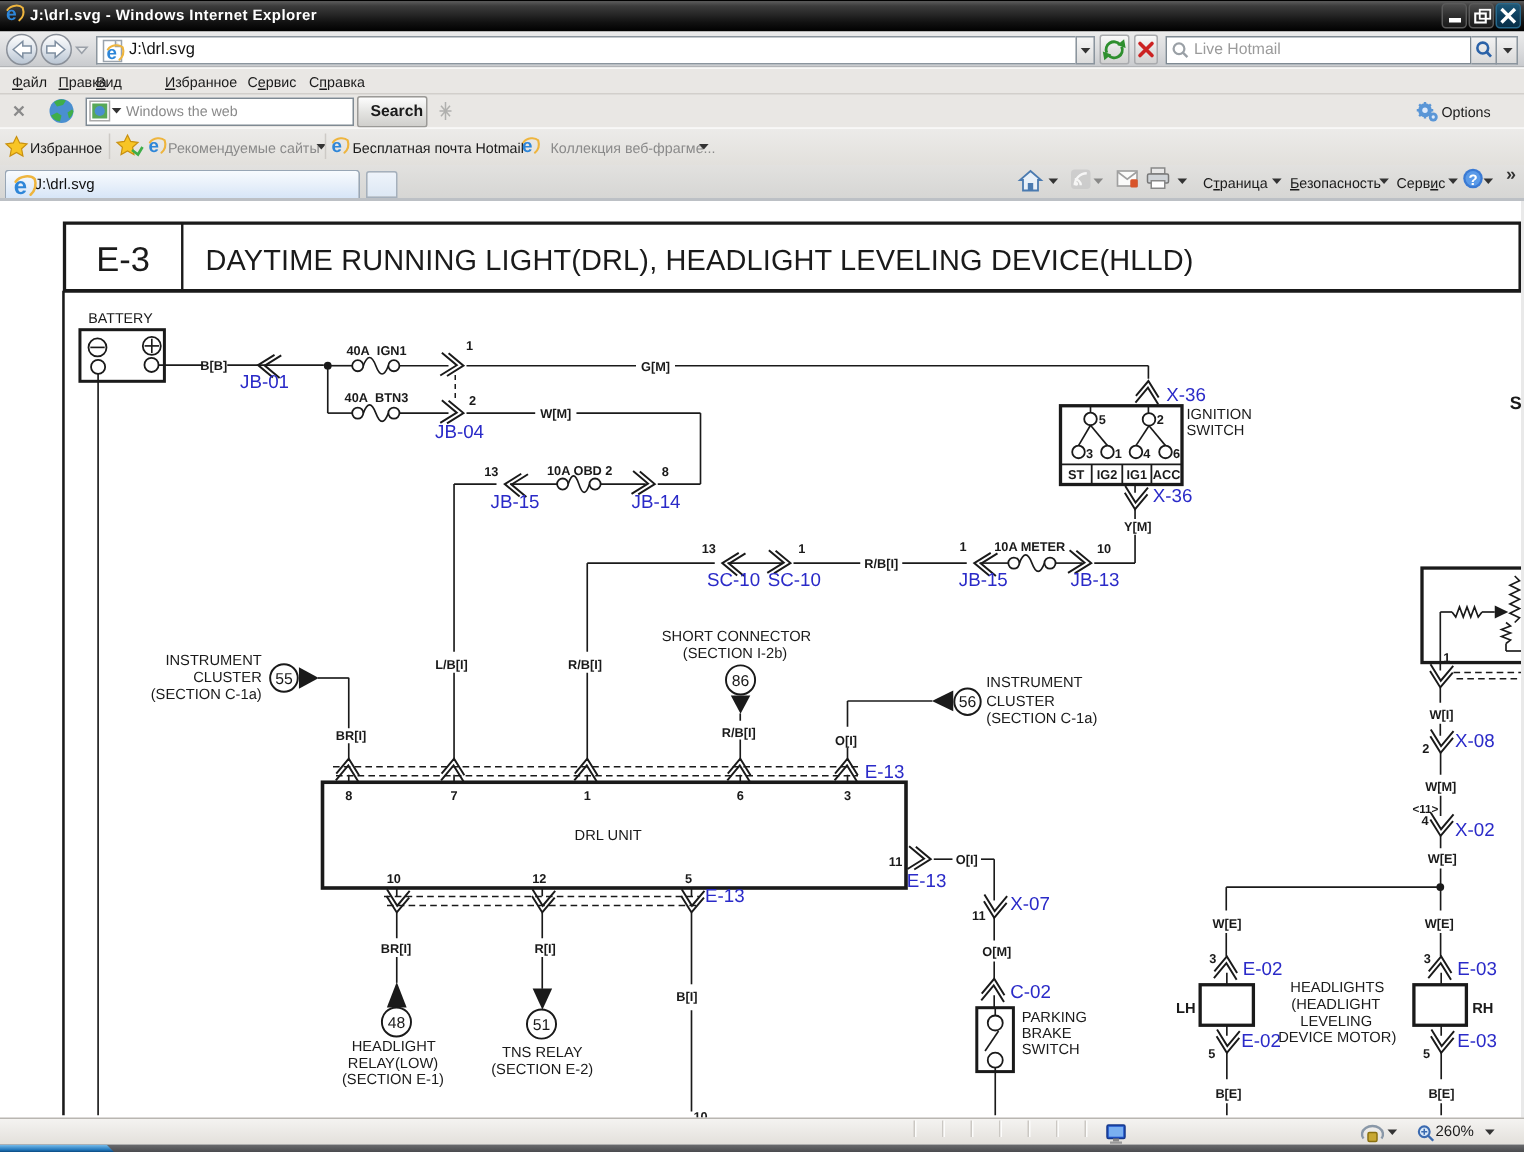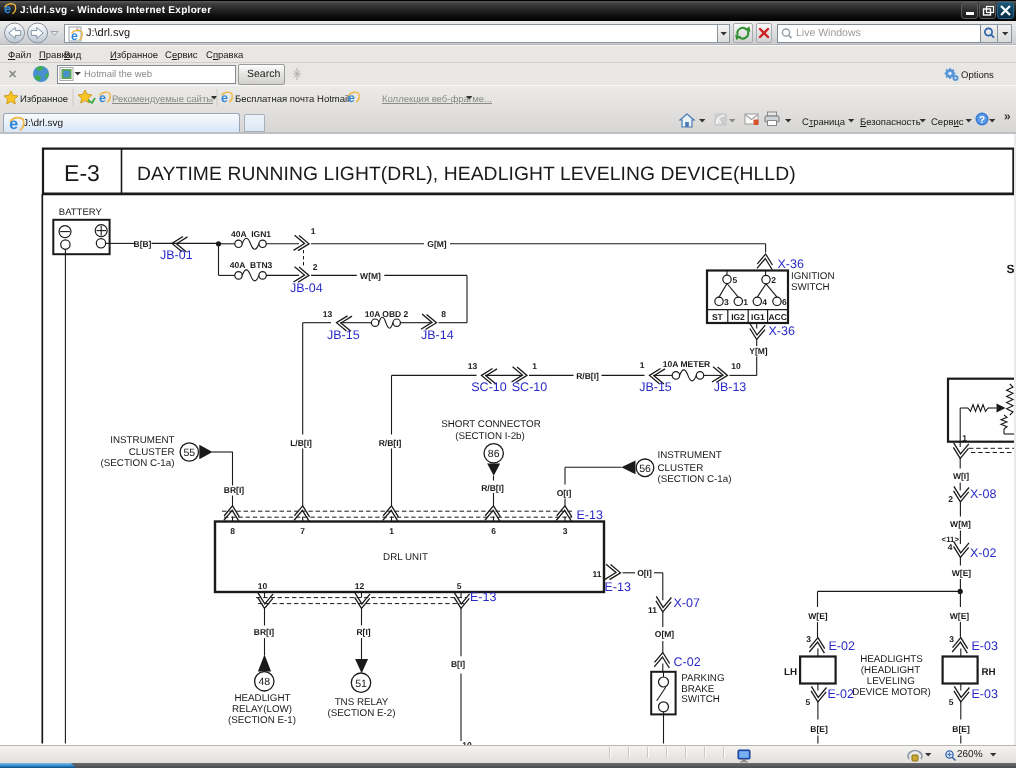--- a/index.html
+++ b/index.html
@@ -34,25 +34,25 @@
 #searchrow{left:0;top:62px;width:1016px;height:23px;background:#e9e7e4;border-top:1px solid #d2cfcb;}
 #favrow{left:0;top:85px;width:1016px;height:25px;background:linear-gradient(#ecebe9,#e2e0dc);border-top:1px solid #f8f8f7;}
 #tabrow{left:0;top:110px;width:1016px;height:24px;background:linear-gradient(#e2e1df,#d5d5d3);}
 #tabline{left:0;top:132px;width:1016px;height:2px;background:#bcc0c5;}
 #contentarea{left:0;top:134px;width:1016px;height:611px;background:#fff;}
 
 #sx{left:8px;top:68px;font-size:11px;color:#8a8a8a;font-weight:bold;}
 #sinput{left:57px;top:65px;width:179px;height:19px;background:#fff;border:1px solid #7f8a93;}
 #sintext{left:84px;top:69px;font-size:9.5px;color:#8a8a8a;}
 #sbtn{left:238px;top:64px;width:47px;height:21px;background:linear-gradient(#fdfdfd,#e4e4e2 50%,#d0cfcc);border:1px solid #9b9a97;border-radius:2px;}
-#sbtntext{left:247px;top:68px;font-size:10.5px;font-weight:normal;color:#1a1a1a;}
+#sbtntext{left:247px;top:68px;font-size:10.5px;font-weight:bold;color:#1a1a1a;}
 #optionstext{left:961px;top:70px;font-size:9.5px;color:#1a1a1a;}
 
 .favtext{top:93.5px;font-size:9.5px;color:#1a1a1a;}
-.favgray{top:93.5px;font-size:9.5px;color:#8a8a8a;text-decoration:underline;}
+.favgray{top:93.5px;font-size:9.5px;color:#8a8a8a;}
 
 #tab{left:3px;top:113px;width:237px;height:21px;border:1px solid #98a6b5;border-bottom:none;border-radius:3px 3px 0 0;
   background:linear-gradient(#f8fbfe,#e8f0fa 45%,#d3e3f6);}
 #tabtext{left:23px;top:118px;font-size:10px;color:#111;}
 #tabstub{left:244px;top:114px;width:21px;height:18px;border:1px solid #a5b0bc;border-radius:2px 2px 0 0;background:linear-gradient(#eef3fa,#dde8f4);}
 .cmdtext{top:117px;font-size:9.5px;color:#1a1a1a;}
 
 #statusbar{left:0;top:745px;width:1016px;height:18px;background:linear-gradient(#f4f3f1,#e3e0db);border-top:1px solid #b9b6b1;}
 #sbtext{left:753px;top:749px;font-size:10px;color:#1a1a1a;margin-top:44px;}
 #sbzoom{left:957px;top:749px;font-size:10px;color:#1a1a1a;}
@@ -382,42 +382,42 @@
 <div class="abs winbtn" id="btnmin"></div>
 <div class="abs winbtn" id="btnrest"></div>
 <div class="abs winbtn" id="btnclose"></div>
 <div class="abs" id="navband"></div>
 <div class="abs" id="addr"></div>
 <div class="abs" id="addrtext">J:\drl.svg</div>
 <div class="abs" id="addrdrop"></div>
 <div class="abs navbtn" id="btnrefresh"></div>
 <div class="abs navbtn" id="btnstop"></div>
 <div class="abs" id="lsearch"></div>
-<div class="abs" id="lstext">Live Windows</div>
+<div class="abs" id="lstext">Live Hotmail</div>
 <div class="abs" id="lsbtn"></div>
 <div class="abs" id="lsdrop"></div>
 <div class="abs" id="menurow"></div>
 <div class="abs menuitem" style="left:8px"><u>Ф</u>айл</div>
 <div class="abs menuitem" style="left:39px"><u>П</u>равка</div>
 <div class="abs menuitem" style="left:64px"><u>В</u>ид</div>
 <div class="abs menuitem" style="left:110px"><u>И</u>збранное</div>
 <div class="abs menuitem" style="left:165px">С<u>е</u>рвис</div>
 <div class="abs menuitem" style="left:206px">С<u>п</u>равка</div>
 <div class="abs" id="searchrow"></div>
 <div class="abs" id="sx">✕</div>
 <div class="abs" id="sinput"></div>
-<div class="abs" id="sintext">Hotmail the web</div>
+<div class="abs" id="sintext">Windows the web</div>
 <div class="abs" id="sbtn"></div>
 <div class="abs" id="sbtntext">Search</div>
 <div class="abs" id="optionstext">Options</div>
 <div class="abs" id="favrow"></div>
 <div class="abs favtext" style="left:20px">Избранное</div>
 <div class="abs favgray" style="left:112px">Рекомендуемые сайты</div>
 <div class="abs favtext" style="left:235px">Бесплатная почта Hotmail</div>
-<div class="abs favgray" style="left:382px">Коллекция веб-фрагме...</div>
+<div class="abs favgray" style="left:367px">Коллекция веб-фрагме...</div>
 <div class="abs" id="tabrow"></div>
 <div class="abs" id="tab"></div>
 <div class="abs" id="tabtext">J:\drl.svg</div>
 <div class="abs" id="tabstub"></div>
 <div class="abs" id="tabline"></div>
 <div class="abs cmdtext" style="left:802px">С<u>т</u>раница</div>
 <div class="abs cmdtext" style="left:860px"><u>Б</u>езопасность</div>
 <div class="abs cmdtext" style="left:931px">Серв<u>и</u>с</div>
 <div class="abs" style="left:1014px;top:134px;width:2px;height:611px;background:#e9e9e9"></div>
 <div class="abs" id="statusbar"></div>

